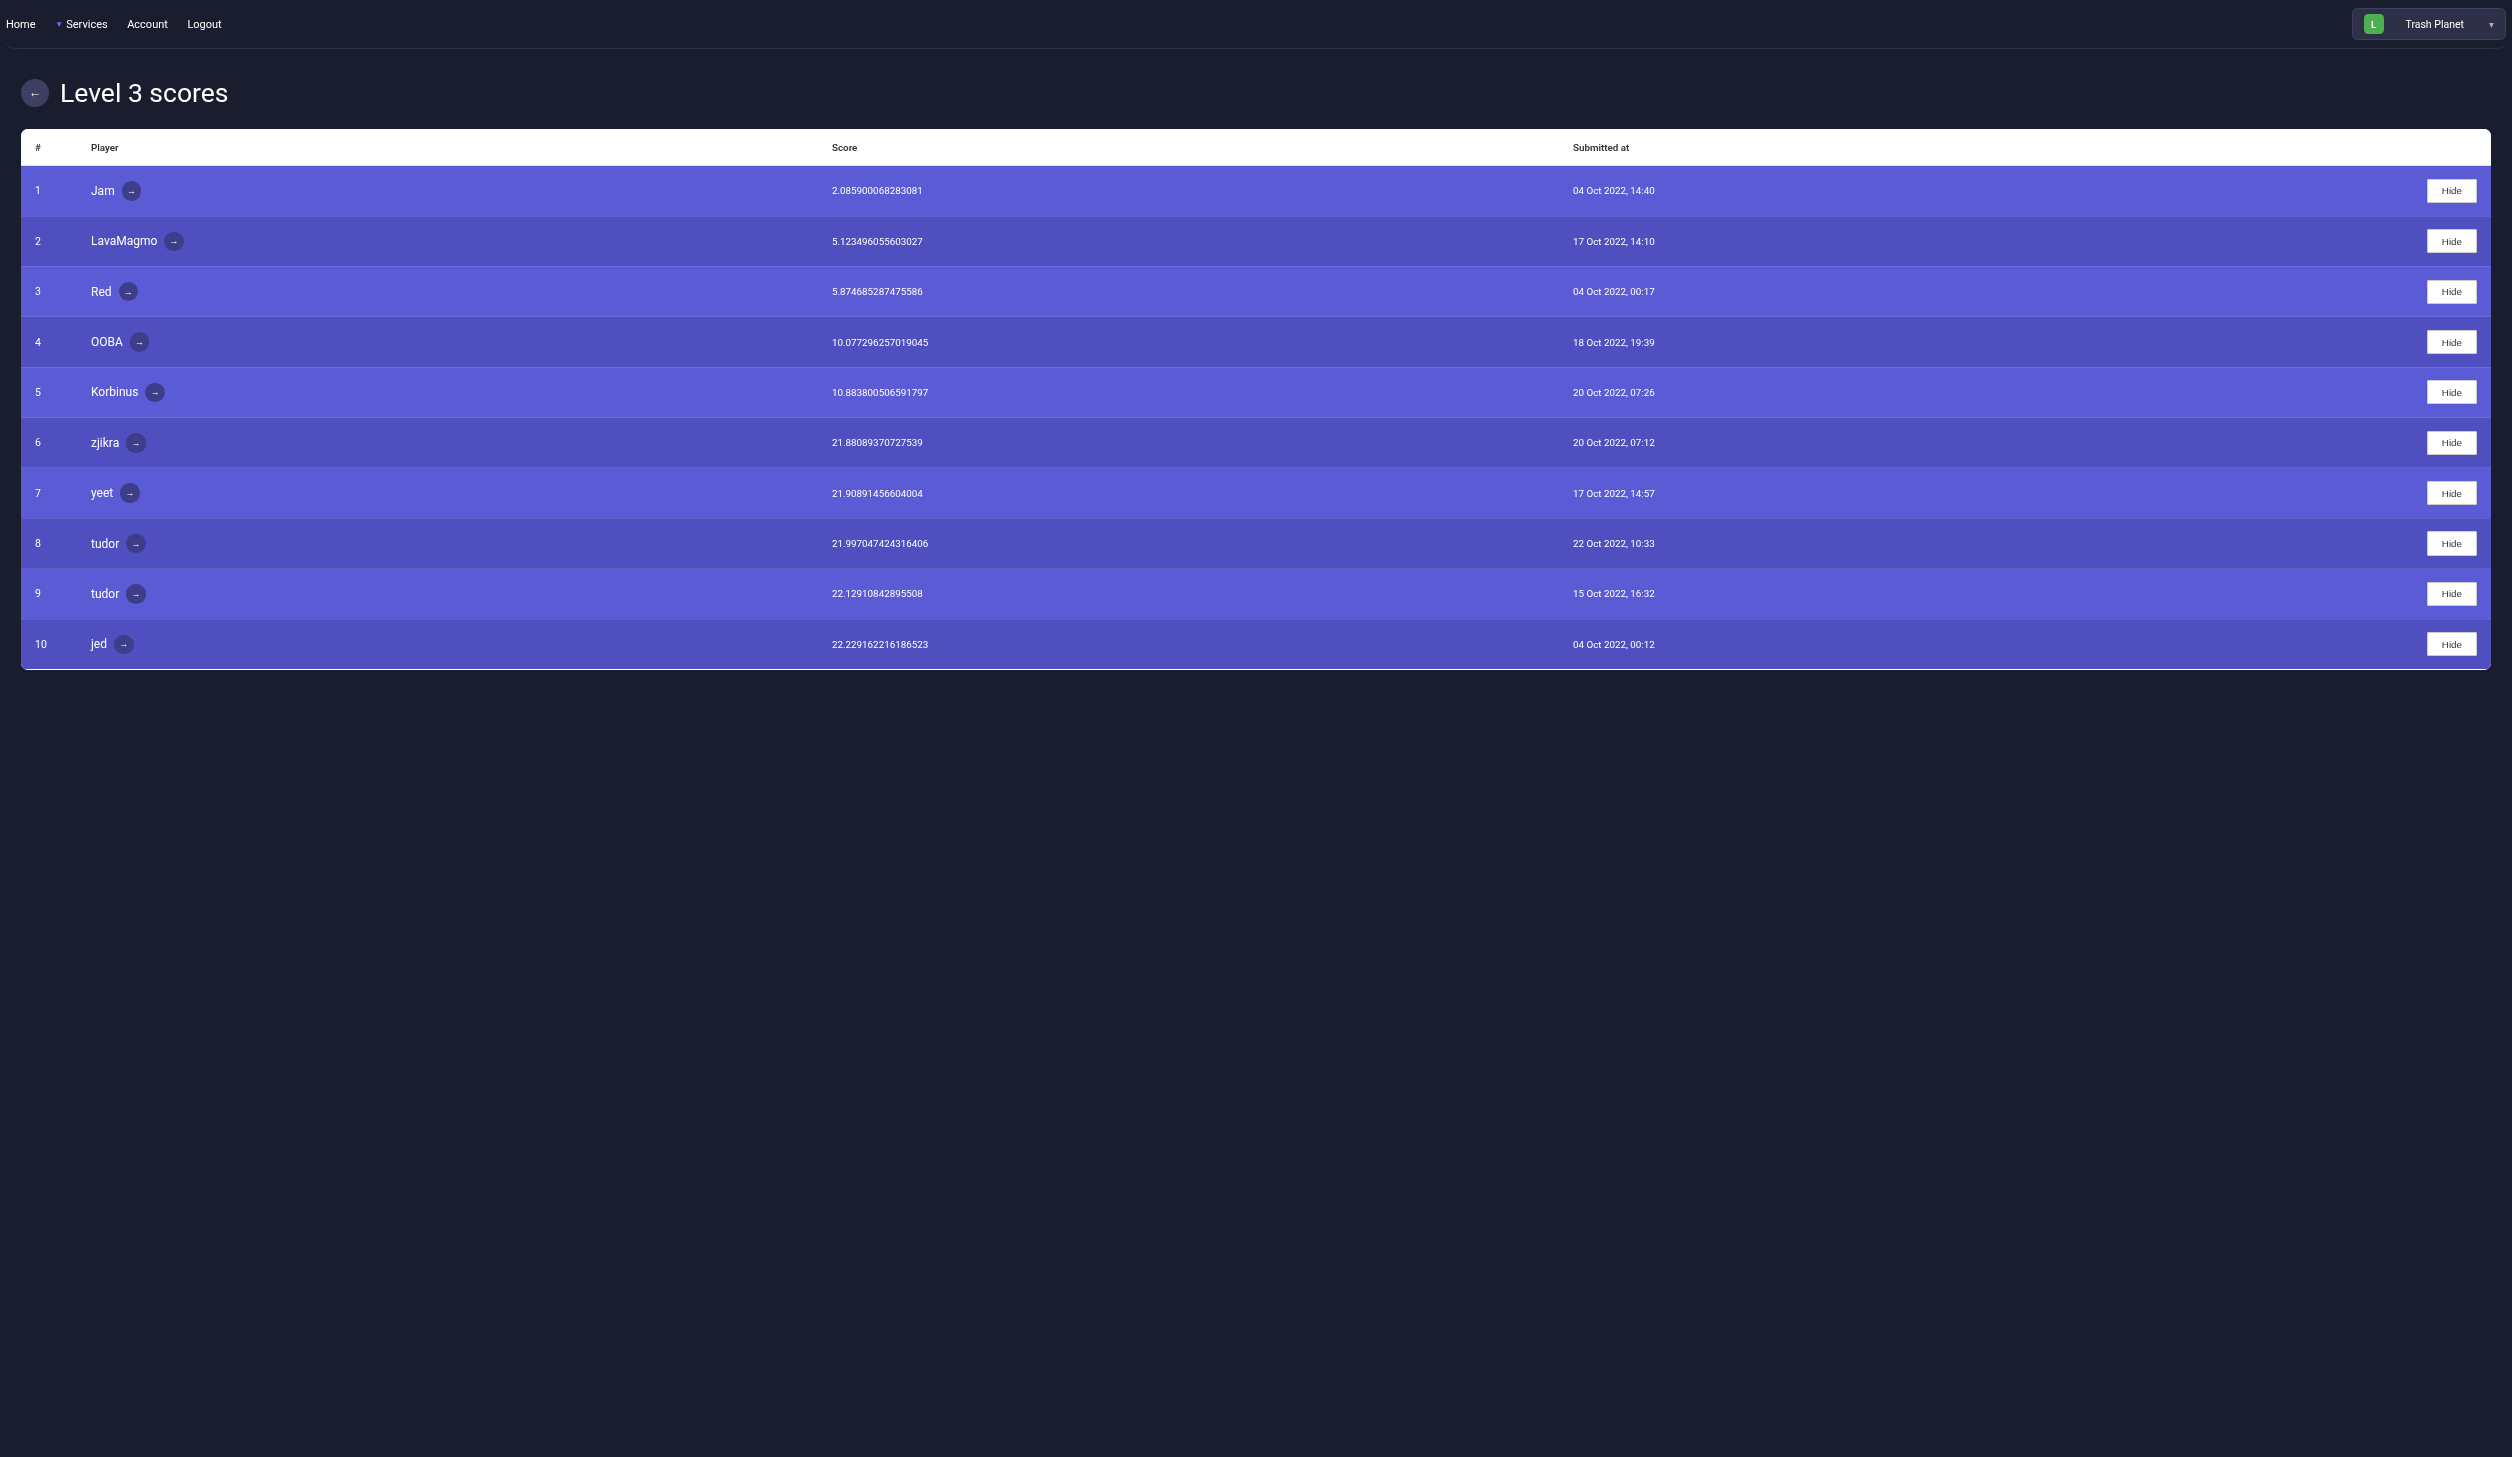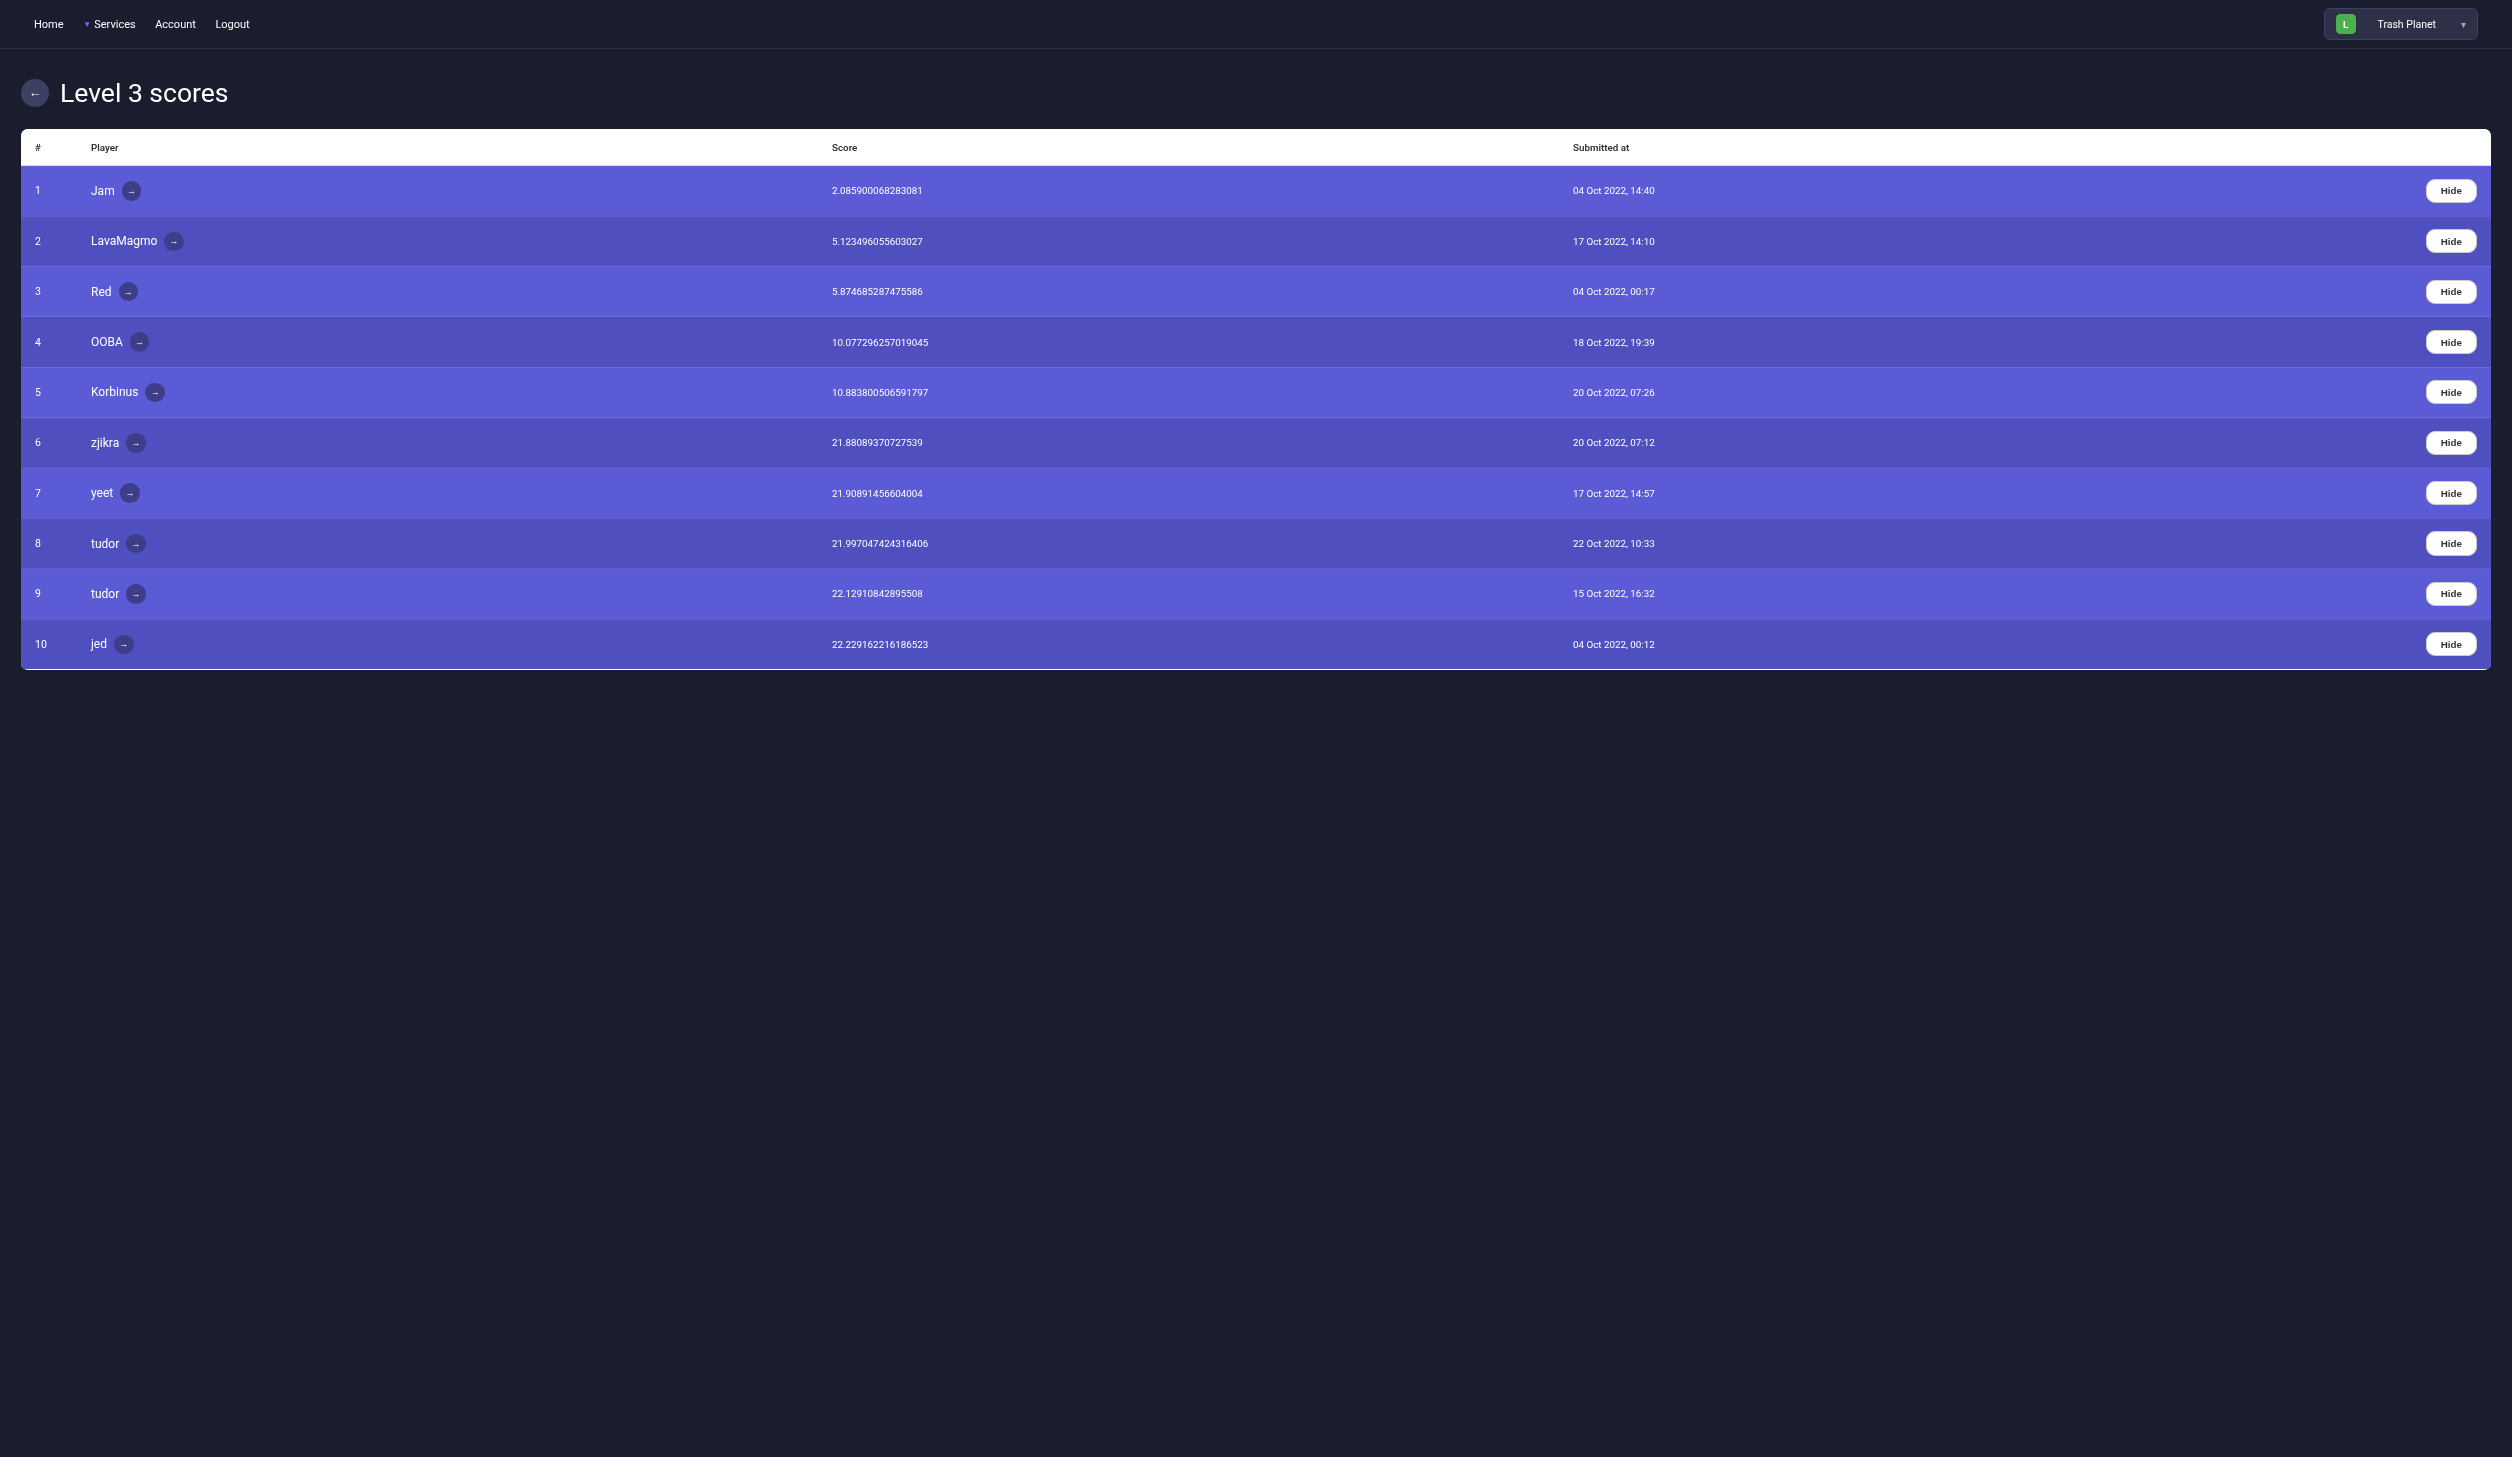--- a/index.html
+++ b/index.html
@@ -12,25 +12,26 @@
       font-family: -apple-system, BlinkMacSystemFont, 'Segoe UI', Roboto, sans-serif;
       background-color: #1a1d2e;
       color: #ffffff;
       min-height: 100vh;
     }
 
     
     .navbar {
       background-color: #1a1d2e;
       border-bottom: 0.7px solid #2d3047;
-      padding: 0 34px;
+      padding: 0 6px;
       height: 49px;
       display: flex;
       align-items: center;
       justify-content: space-between;
+      border-radius: 17px;
     }
 
     .navbar-left {
       display: flex;
       align-items: center;
       gap: 19.5px;
     }
 
     .navbar-link {
       color: #ffffff;
@@ -213,25 +214,25 @@
       cursor: pointer;
       color: #ffffff;
       font-size: 9px;
       flex-shrink: 0;
     }
 
     .hide-button {
       background-color: #ffffff;
       color: #333333;
       border: 0.7px solid #cccccc;
-      border-radius: 9px;
+      border-radius: 1px;
       padding: 5.6px 14px;
       font-size: 9.8px;
       cursor: pointer;
-      font-weight: 700;
+      font-weight: 400;
     }
 
     .action-cell {
       text-align: right;
     }
   </style>
 </head>
 <body>
 
 <nav class="navbar">

